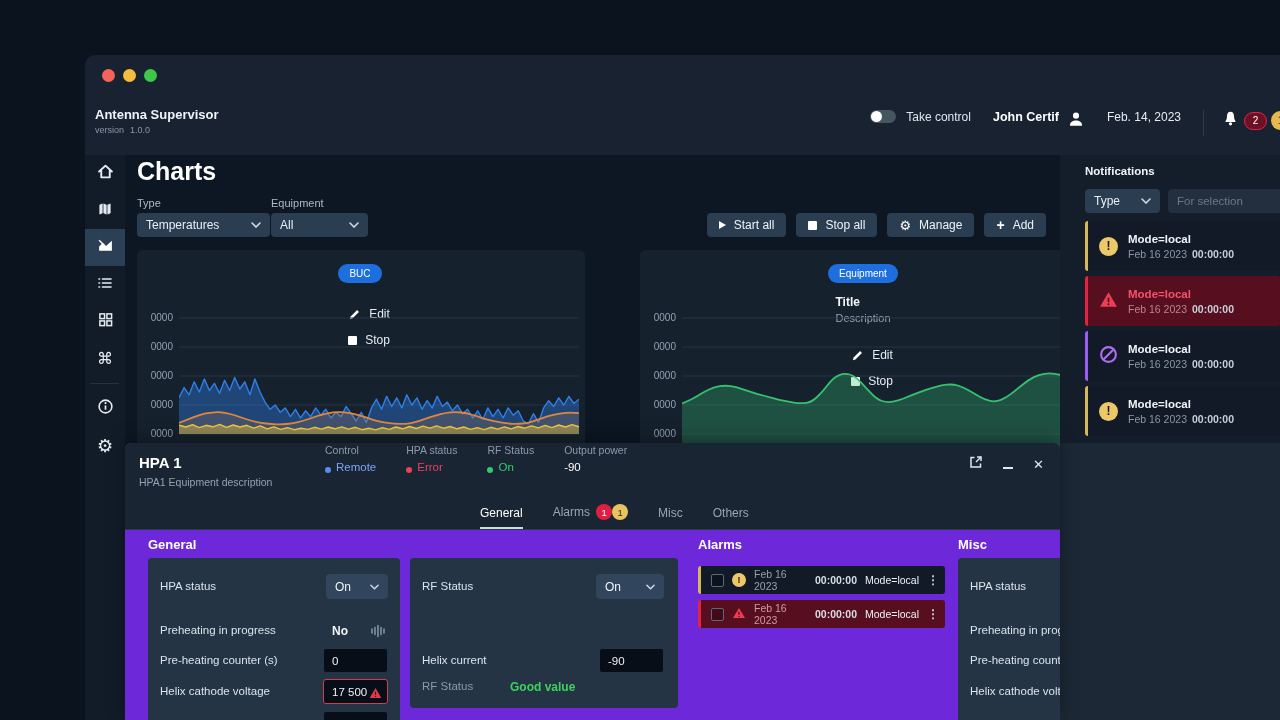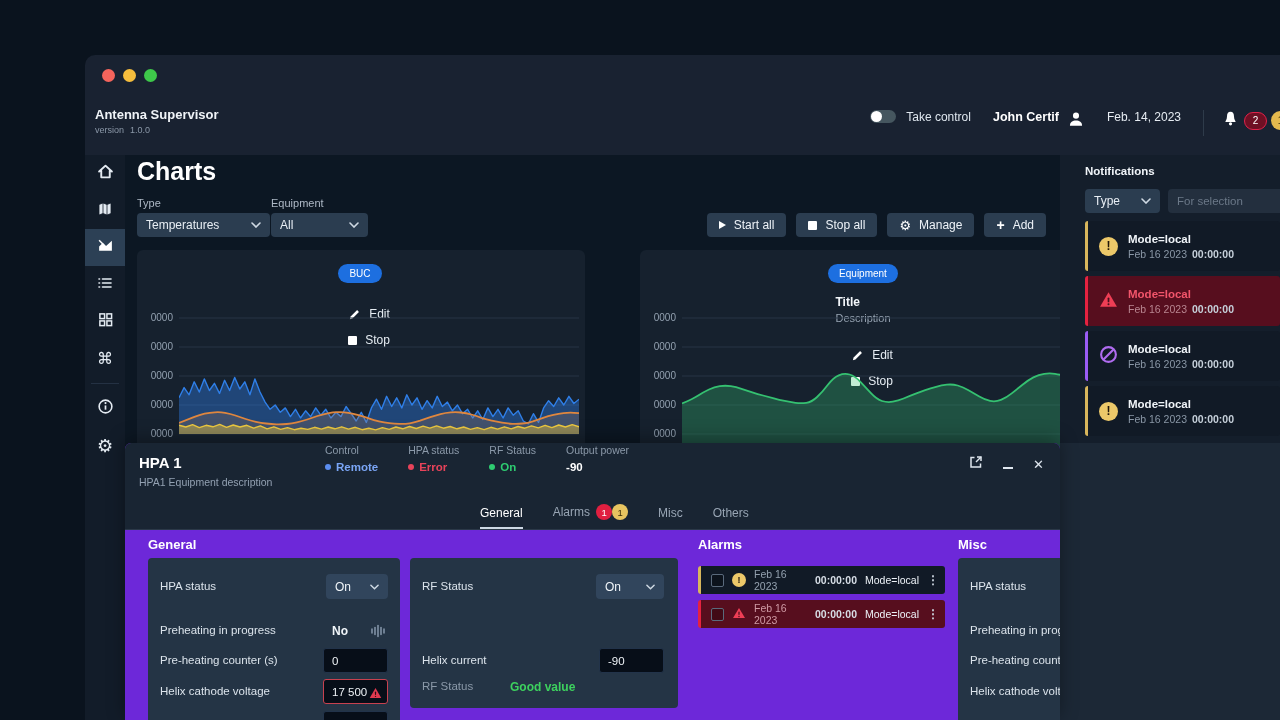--- a/index.html
+++ b/index.html
@@ -79,21 +79,21 @@
   .w-circle { width:19px; height:19px; border-radius:50%; background:#ecc869; color:#20160a; font-size:12px; font-weight:bold; display:flex; align-items:center; justify-content:center; flex:none; }
   .right-lower { position:absolute; right:0; top:388px; bottom:0; width:220px; background:#1c2836; }
 
   
   .modal { position:absolute; left:40px; top:388px; width:935px; height:277px; background:#6d28d9; border-radius:6px 6px 0 0; box-shadow:0 -4px 18px rgba(0,0,0,.35); }
   .m-head { position:absolute; top:0; left:0; right:0; height:87px; background:#192533; border-bottom:1px solid #2b3949; border-radius:6px 6px 0 0; }
   .m-title { position:absolute; left:14px; top:11px; font-size:15px; font-weight:bold; color:#fff; }
   .m-sub { position:absolute; left:14px; top:33px; font-size:10.5px; color:#93a1b2; }
   .m-statuses { position:absolute; left:200px; top:1px; display:flex; gap:30px; }
   .m-st .sl { font-size:10.5px; color:#8b99a9; }
-  .m-st .sv { display:flex; align-items:center; gap:5px; margin-top:5px; font-size:11.5px; font-weight:bold; }
+  .m-st .sv { display:flex; align-items:flex-end; gap:5px; margin-top:5px; font-size:11.5px; font-weight:normal; }
   .dot { width:6px; height:6px; border-radius:50%; flex:none; }
   .m-ctrls { position:absolute; right:16px; top:12px; display:flex; align-items:center; gap:20px; color:#dfe7ef; }
   .min-bar { width:10px; height:2px; background:#dfe7ef; margin-top:8px; }
   .close-x { font-size:13px; color:#dfe7ef; line-height:1; }
   .m-tabs { position:absolute; left:355px; bottom:0; display:flex; gap:30px; align-items:flex-end; }
   .tab { font-size:12px; color:#98a5b4; padding-bottom:9px; display:flex; align-items:center; gap:6px; }
   .tab.active { color:#fff; border-bottom:2px solid #cdd8e4; padding-bottom:7px; }
   .tbadge { width:16px; height:16px; border-radius:50%; display:flex; align-items:center; justify-content:center; font-size:9.5px; }
   .tb-r { background:#e01f40; color:#fff; z-index:2; }
   .tb-a { background:#e7c460; color:#3a2c07; margin-left:-6px; }

